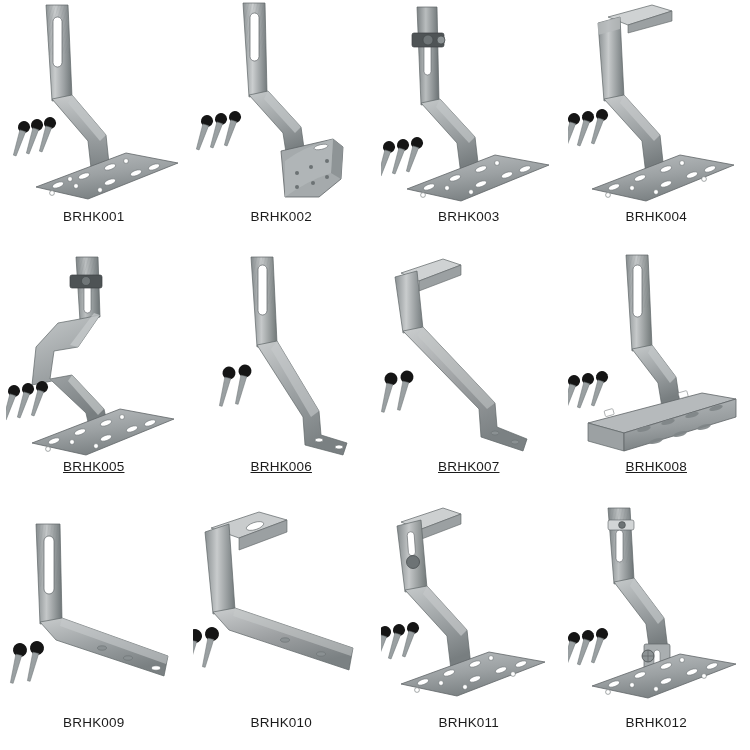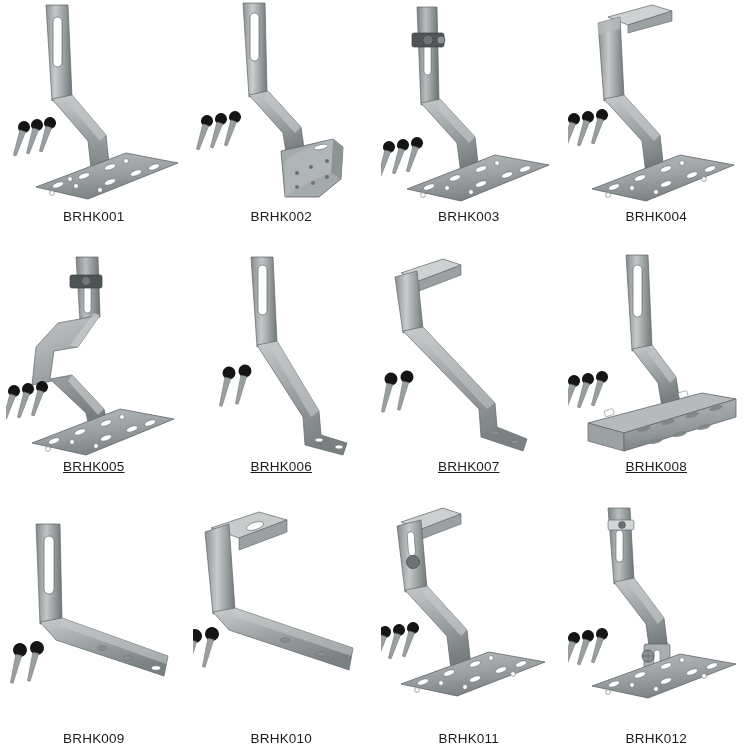--- a/index.html
+++ b/index.html
@@ -35,21 +35,21 @@
     font-size:13.5px;
     color:#1b1b1b;
     letter-spacing:.2px;
     line-height:1;
     text-align:center;
     white-space:nowrap;
   }
   
   .row1 .caption{margin-top:-2px;text-align:right;}
   .row2 .caption{margin-top:-2px;text-decoration:underline;}
-  .row3 .caption{margin-top:20px;}
+  .row3 .caption{margin-top:4px;}
 </style>
 </head>
 <body>
 
 <div class="catalog">
 
   <div class="cell row1">
     <div class="figure">
       <svg width="176" height="210" viewBox="0 0 176 210">
         <defs>

